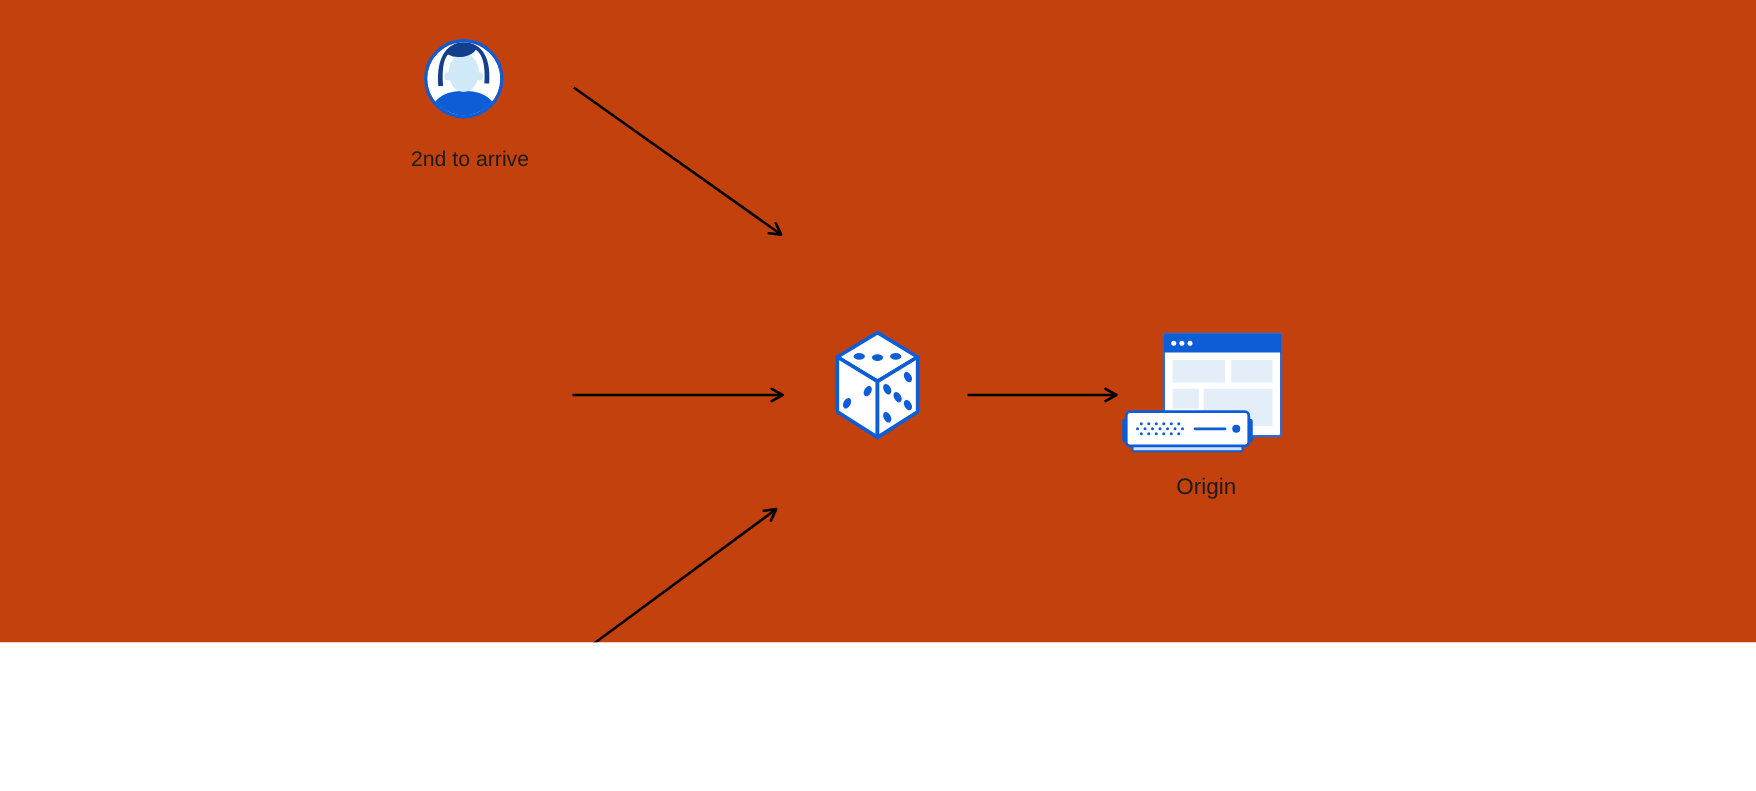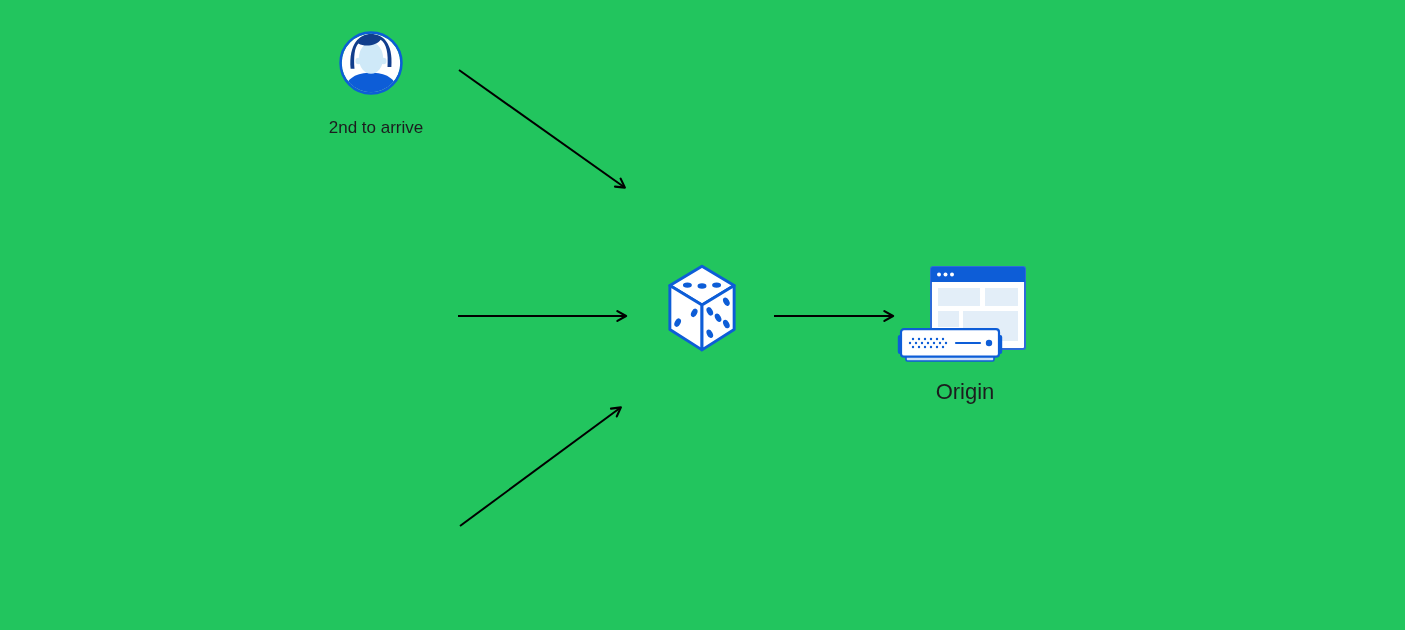--- a/index.html
+++ b/index.html
@@ -1,33 +1,33 @@
 <!DOCTYPE html>
 <html><head>
 <meta charset="utf-8">
 <style>
   html, body { margin: 0; padding: 0; background: #ffffff; }
   .canvas {
     position: relative;
     width: 1405px;
-    height: 630px;
-    background: #22c55e;
+    height: 514px;
+    background: #c2410c;
     font-family: "Liberation Sans", sans-serif;
     overflow: hidden;
   }
   .abs { position: absolute; }
   .node-label {
     position: absolute;
     transform: translateX(-50%);
     font-size: 17px;
     color: #1c1c1e;
     white-space: nowrap;
     line-height: 1.2;
   }
-  .origin-label { font-size: 22px; }
+  .origin-label { font-size: 18px; }
   svg { display: block; }
 </style>
 </head>
 <body>
 
 <div class="canvas">
 
   <svg class="abs" style="left:0; top:0;" width="1405" height="633" viewBox="0 0 1405 633">
     <defs>
       <marker id="chev" viewBox="0 0 12 12" refX="9" refY="6" markerWidth="13" markerHeight="13" markerUnits="userSpaceOnUse" orient="auto">

